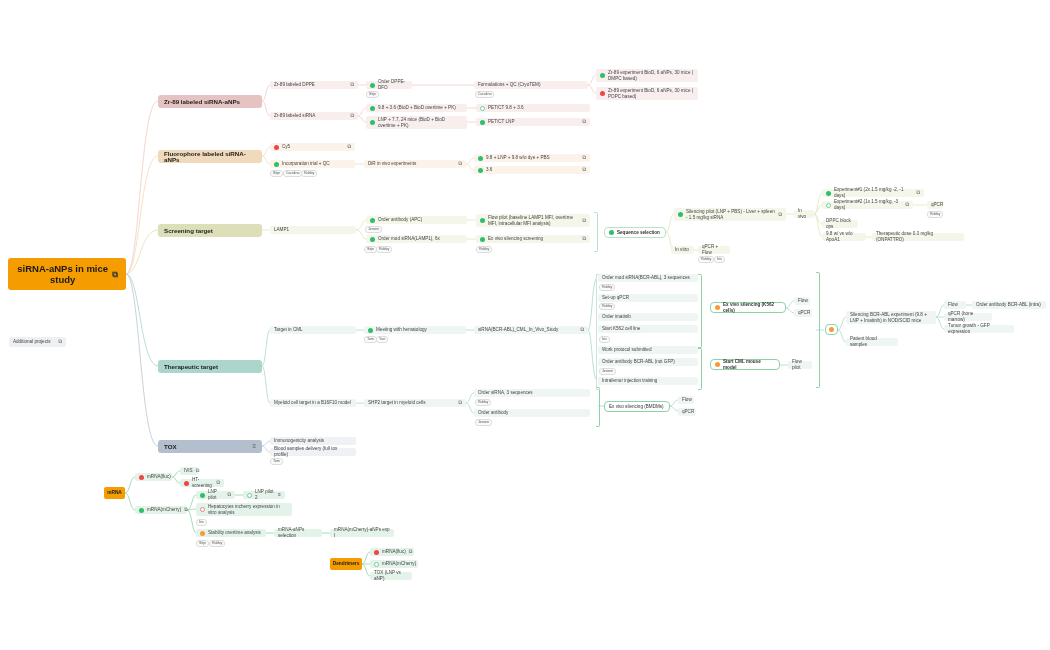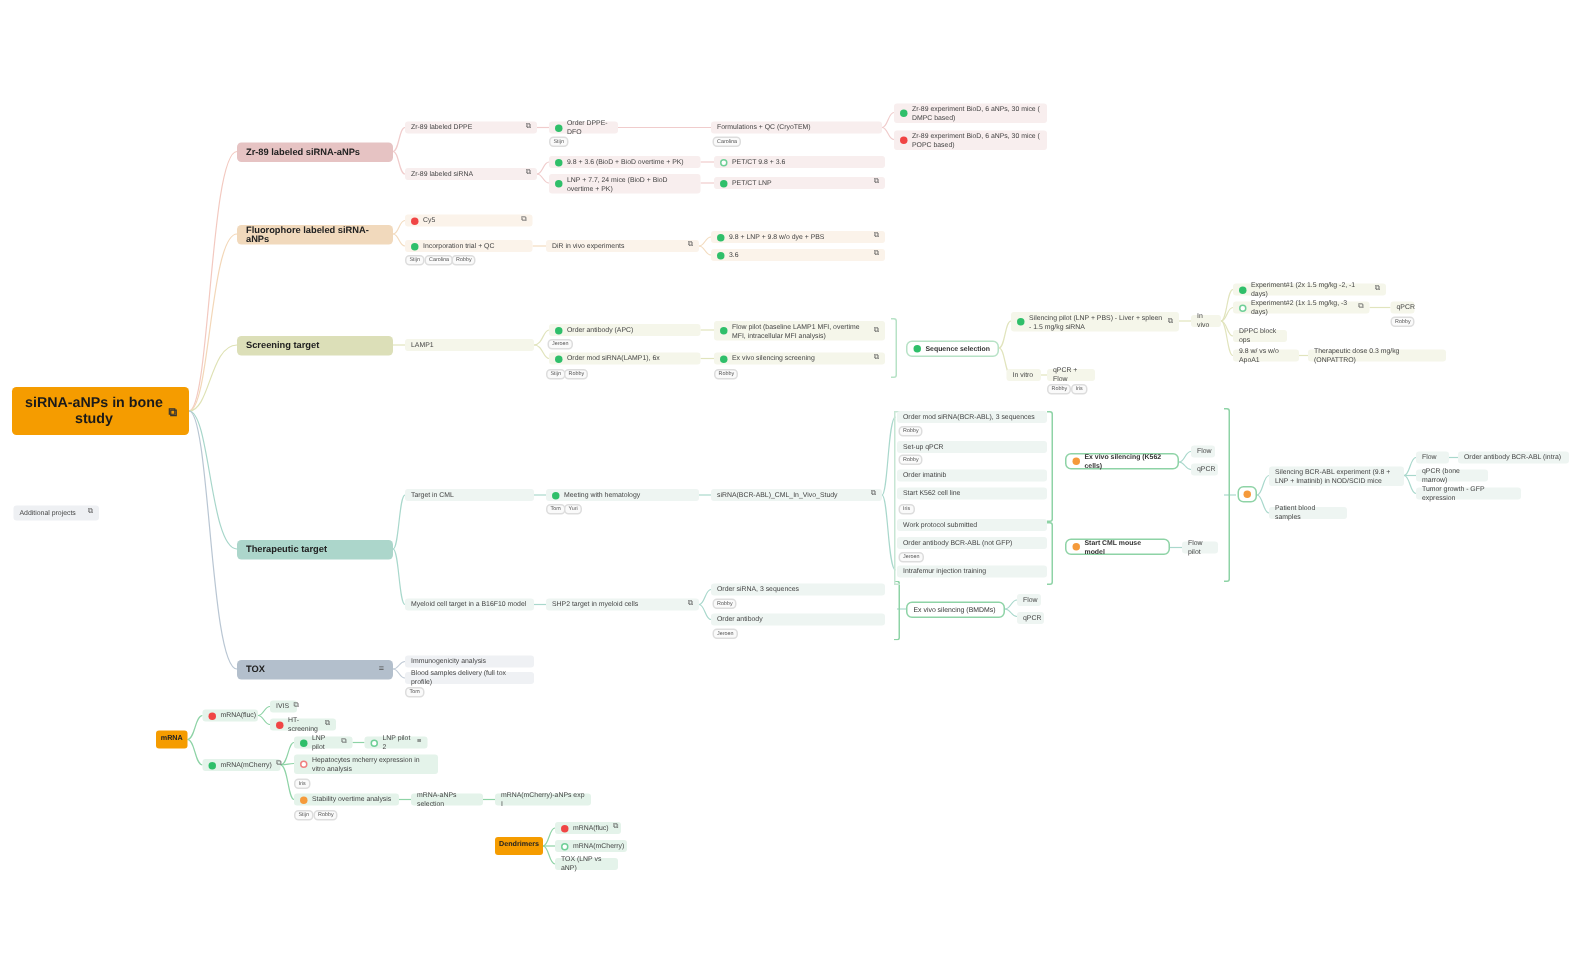--- a/index.html
+++ b/index.html
@@ -142,21 +142,21 @@
 </svg>
 
 <div class="bracket" style="left:594px;top:212px;width:3px;height:38px;border-color:#b7e2c6;"></div>
 <div class="bracket" style="left:698px;top:274px;width:3px;height:72px;"></div>
 <div class="bracket" style="left:698px;top:348px;width:3px;height:40px;"></div>
 <div class="bracket" style="left:816px;top:272px;width:3px;height:114px;"></div>
 <div class="bracket" style="left:596px;top:387px;width:3px;height:38px;"></div>
 <div class="bracketL" style="left:596px;top:274px;width:3px;height:114px;border-color:#c7e6d4;"></div>
 
 <div class="n root" style="left:8px;top:258px;width:118px;height:32px;">
-  <span class="t">siRNA-aNPs in bone study</span>
+  <span class="t">siRNA-aNPs in mice study</span>
   <span class="ext" style="font-size:8px;color:#333;">⧉</span>
 </div>
 <div class="n ad" style="left:9px;top:337px;width:57px;height:10px;">
   <span class="t">Additional projects</span>
   <span class="ext">⧉</span>
 </div>
 
 <div class="n cat c-zr" style="left:158px;top:95px;width:104px;height:13px;">
     <span>Zr-89 labeled siRNA-aNPs</span>
   </div>

